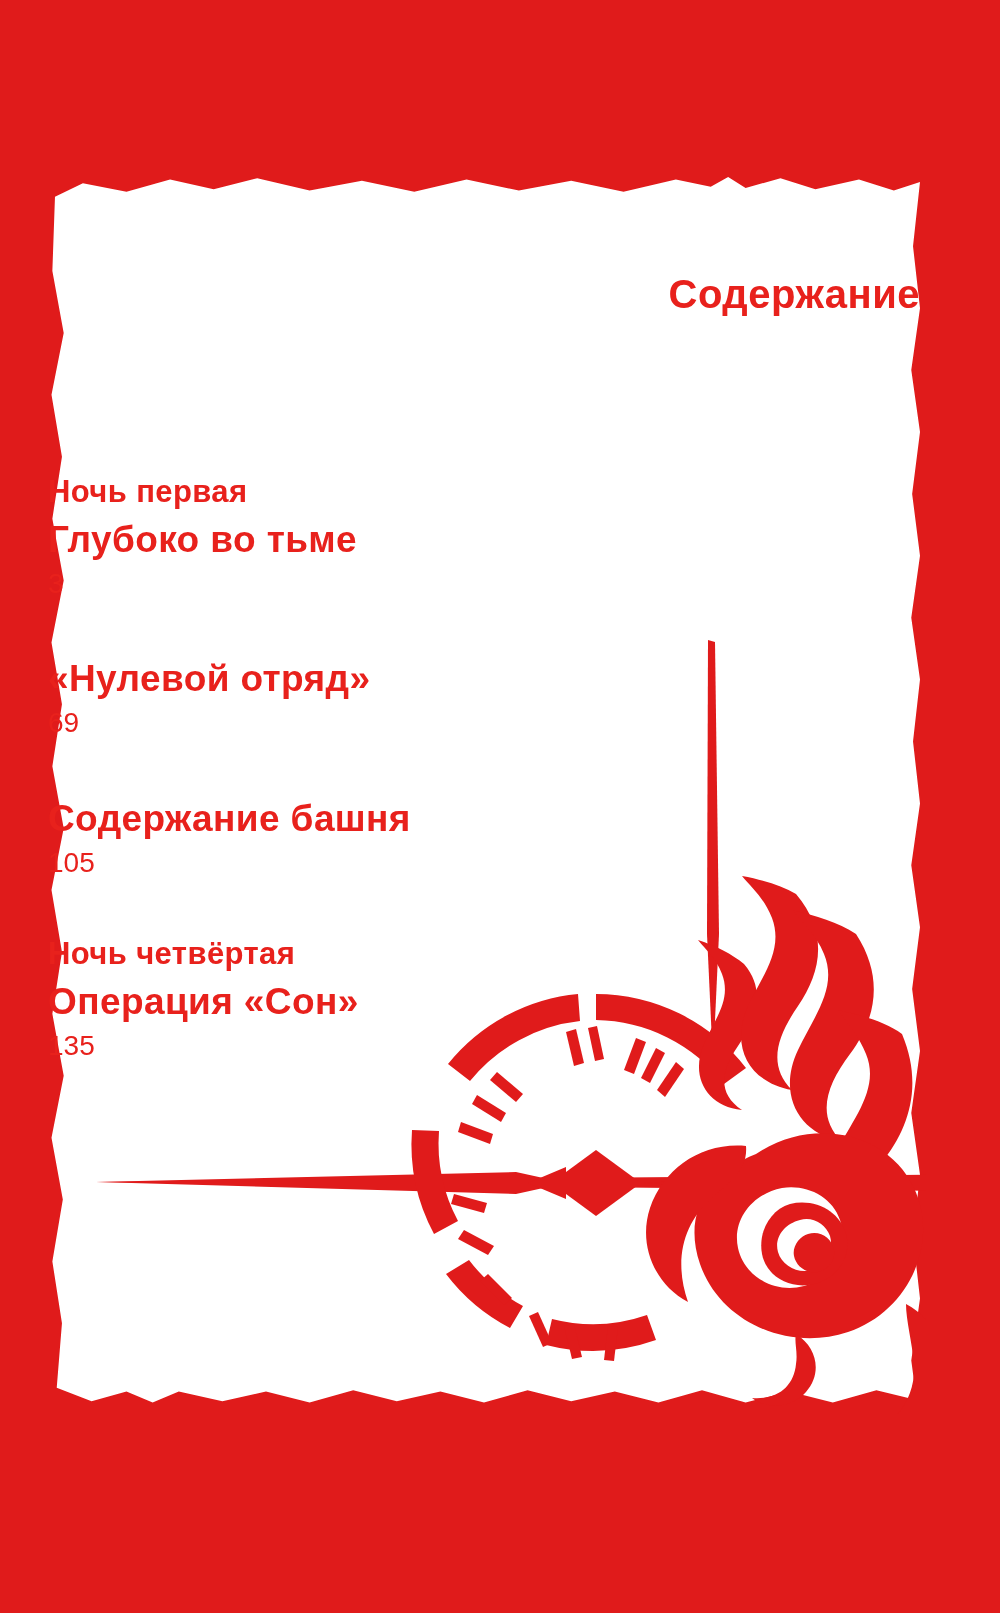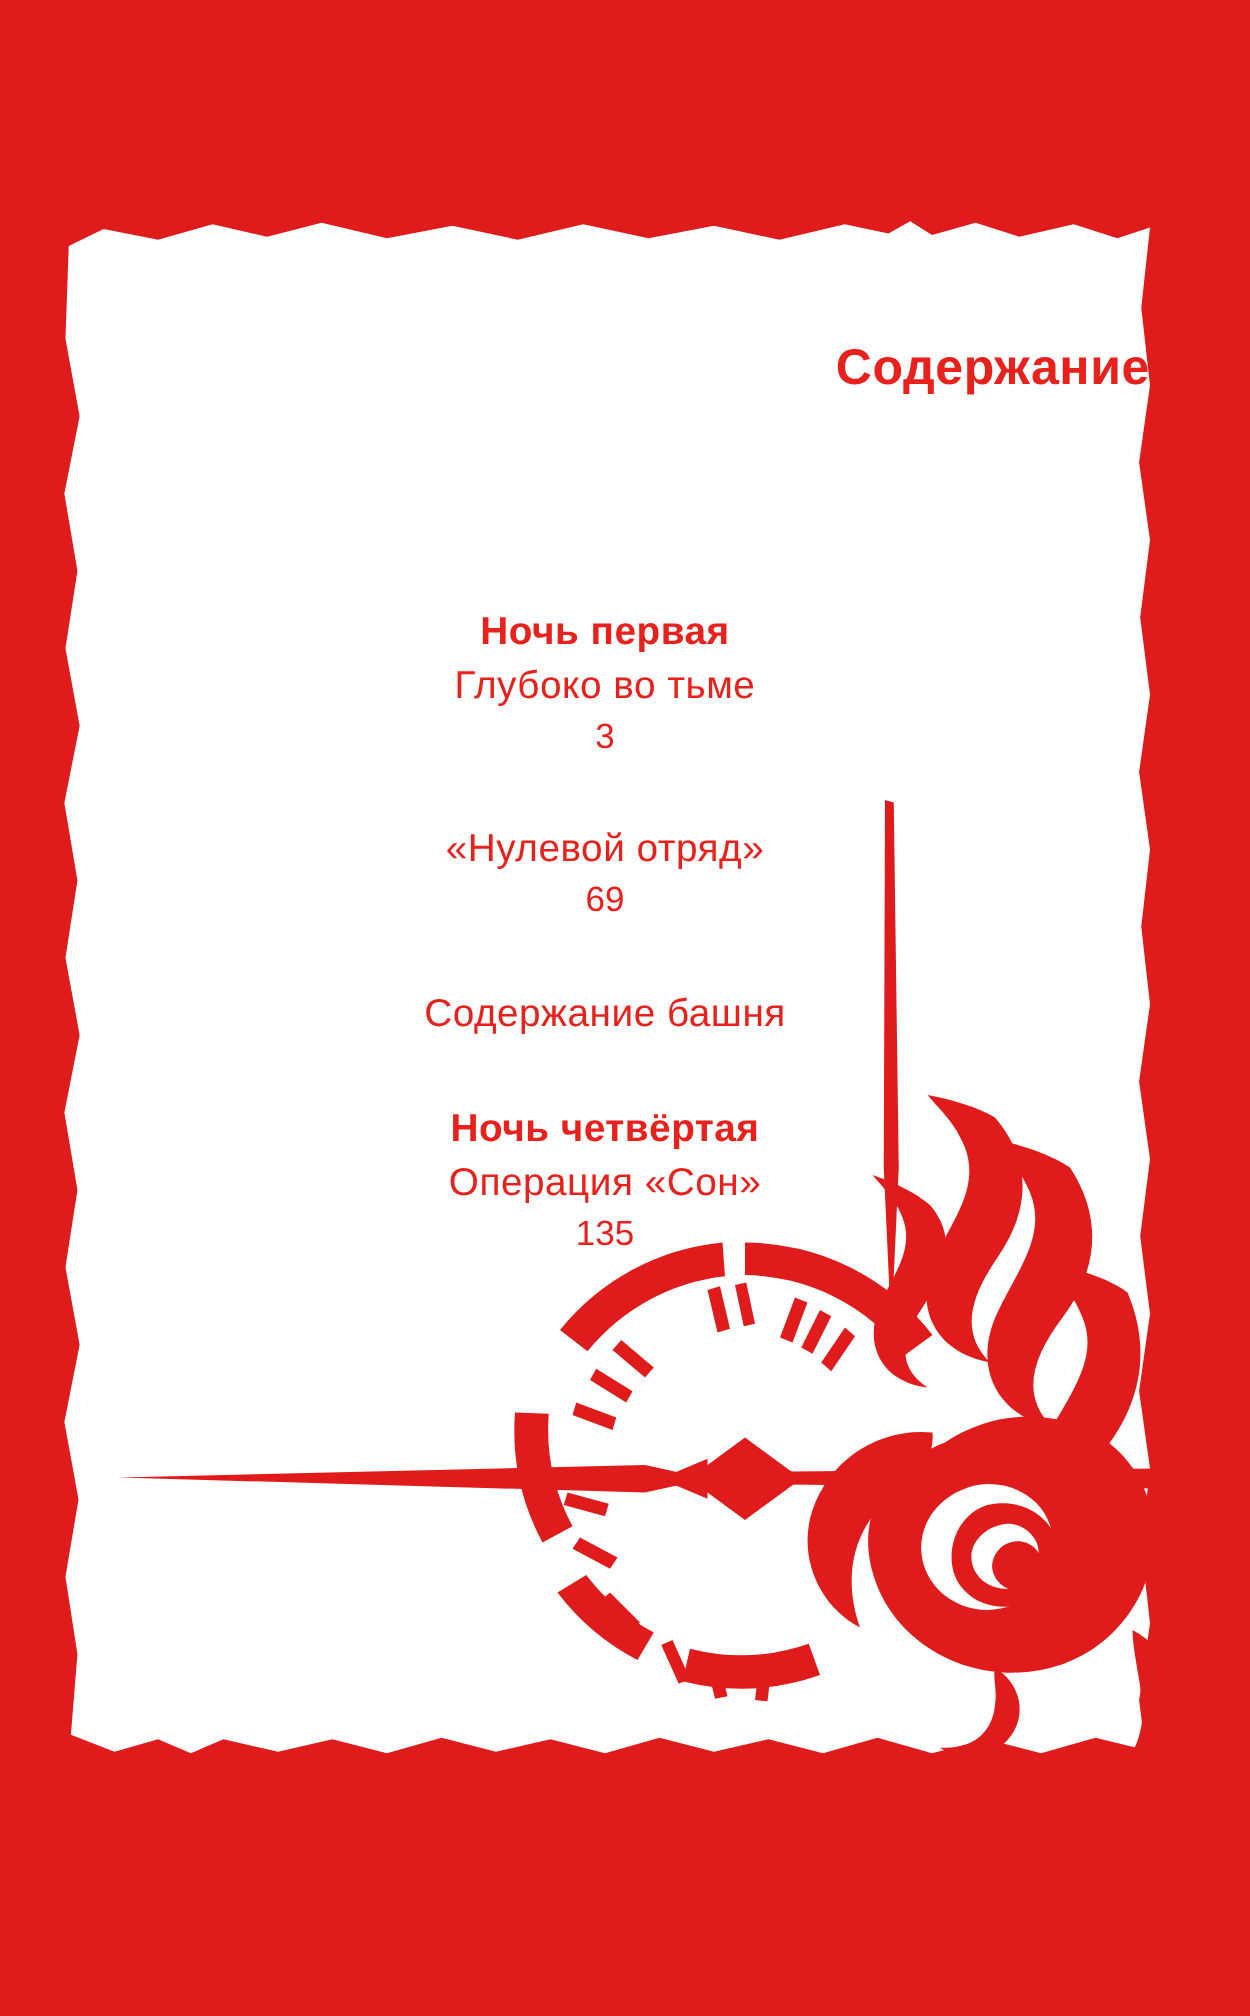--- a/index.html
+++ b/index.html
@@ -65,36 +65,35 @@
     font-size: 40px;
     font-weight: bold;
     letter-spacing: 0.5px;
   }
 
   
   .entries {
     position: absolute;
     left: 0;
     right: 0;
-    top: 312px;
-    text-align: center;
+    top: 299px;
   }
   .entry {
     margin-bottom: 50px;
     color: #e8211c;
     line-height: 1.38;
   }
   .entry .night {
     font-size: 31px;
     font-weight: bold;
     letter-spacing: 0.4px;
   }
   .entry .chapter {
-    font-size: 31px;
-    font-weight: normal;
+    font-size: 37px;
+    font-weight: bold;
     letter-spacing: 0.4px;
   }
   .entry .page {
     font-size: 28px;
     font-weight: normal;
   }
 
   
   .ornament {
     position: absolute;
@@ -124,20 +123,21 @@
       <div class="page">3</div>
     </div>
 
     <div class="entry">
       <div class="chapter">«Нулевой отряд»</div>
       <div class="page">69</div>
     </div>
 
     <div class="entry">
       <div class="chapter">Содержание башня</div>
+      <div class="page">105</div>
     </div>
 
     <div class="entry">
       <div class="night">Ночь четвёртая</div>
       <div class="chapter">Операция «Сон»</div>
       <div class="page">135</div>
     </div>
 
   </div>
 

